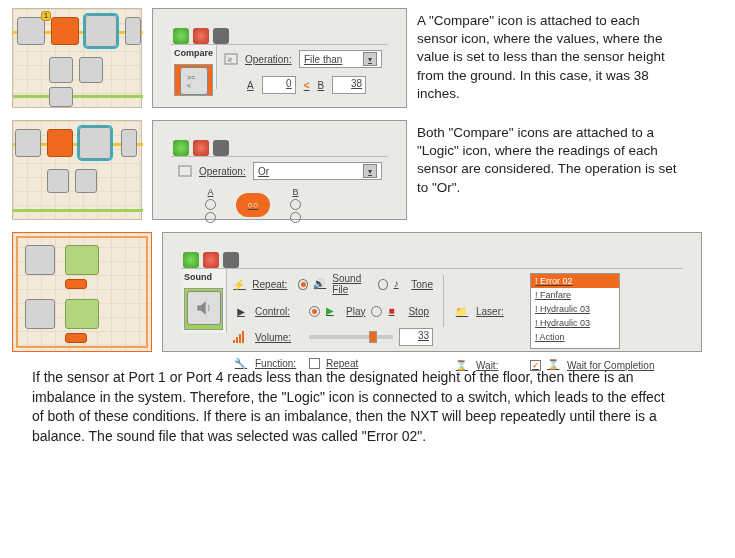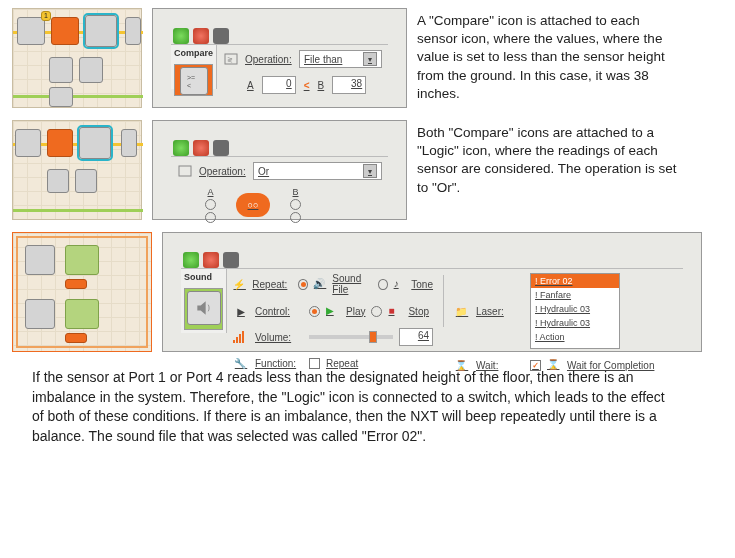--- a/index.html
+++ b/index.html
@@ -250,21 +250,21 @@
                     <span style="height:3px"></span>
                     <span style="height:6px"></span>
                     <span style="height:9px"></span>
                     <span style="height:12px"></span>
                   </span>
               </span>
               <span class="prop-label">Volume:</span>
               <div class="slider">
                   <div class="slider-thumb" style="left:72%"></div>
                 </div>
-              <div class="prop-input">64</div>
+              <div class="prop-input">33</div>
             </div>
             <div class="prop-row">
               <span class="prop-icon">🔧</span>
               <span class="prop-label">Function:</span>
               <span class="check"></span>
               <span>Repeat</span>
             </div>
           </div>
 
           <div class="divider"></div>

